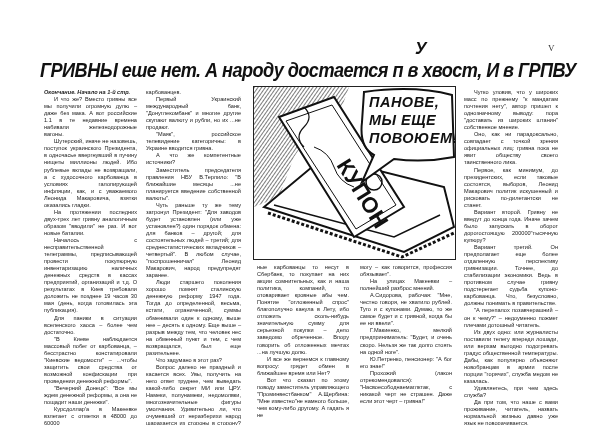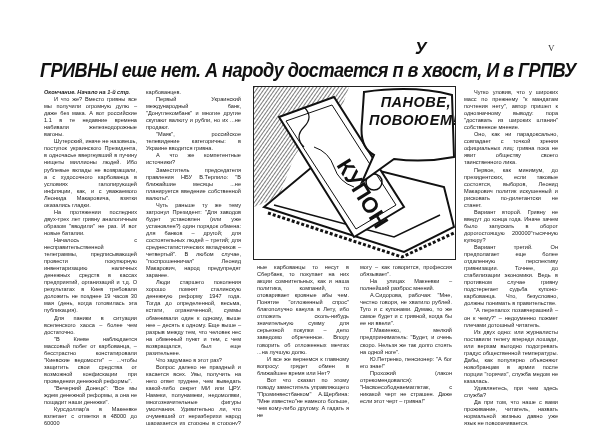--- a/index.html
+++ b/index.html
@@ -11,21 +11,21 @@
   .col p{margin:0;text-indent:10px;}
   .col p.noind{text-indent:0;}
   .c1{left:44px;top:89px;width:93px;}
   .c2{left:146px;top:89px;width:95px;}
   .c3{left:257px;top:264px;width:92px;}
   .c4{left:360px;top:264px;width:92px;}
   .c5{left:464px;top:89px;width:94px;}
   .cont{font-weight:bold;font-style:italic;text-indent:0 !important;}
   .cartoon{position:absolute;left:253px;top:86px;width:201px;height:172px;border:1px solid #222;background:#fff;overflow:hidden;}
   .cartoon svg{position:absolute;left:0;top:0;}
-  .bubble-text{position:absolute;left:115px;top:6px;font-size:14.5px;font-weight:bold;font-style:italic;line-height:18px;letter-spacing:0.5px;text-align:right;width:82px;}
+  .bubble-text{position:absolute;left:115px;top:6px;font-size:14.5px;font-weight:bold;font-style:italic;line-height:18px;letter-spacing:0.5px;text-align:left;width:82px;}
 </style>
 </head>
 <body>
 
 <div>
   <span class="stray-y">У</span>
   <span class="stray-v">V</span>
 
   <div class="headline">ГРИВНЫ еше нет. А народу достается п в хвост, И в ГРПВУ</div>
 
@@ -72,20 +72,21 @@
 
       <path d="M50 20 q10 10 0 20 q-10 10 0 20" fill="none" stroke="#111" stroke-width="1.2"></path>
       <path d="M60 60 q15 5 20 20 q5 15 20 20" fill="none" stroke="#111" stroke-width="1"></path>
       <circle cx="120" cy="95" r="8" fill="none" stroke="#111" stroke-width="1.5"></circle>
 
       <path d="M110 5 Q160 -2 198 8 L200 70 Q170 76 140 72 L108 95 L120 68 Q105 60 108 35 Z" fill="#fff" stroke="#111" stroke-width="2"></path>
       <text x="82" y="78" font-family="Liberation Sans, sans-serif" font-weight="bold" font-size="22" transform="rotate(58 82 78)" fill="#111">КУПОН</text>
     </svg>
     <div class="bubble-text">
       <div>ПАНОВЕ,</div>
+      <div>МЫ ЕЩЕ</div>
       <div>ПОВОЮЕМ!</div>
     </div>
   </div>
 
   <div class="col c3">
     <p class="noind">ные карбованцы то несут в Сбербанк, то покупает на них акции сомнительных, как и наша политика, компаний, то отоваривает кровные абы чем. Понятие "отложенный спрос" благополучно канула в Лету, ибо отложить сколь-нибудь значительную сумму для серьезной покупки – дело заведомо обреченное. Впору говорить об отложенных мечтах ...на лучшую долю.</p>
     <p>И все же вернемся к главному вопросу: грядет обмен в ближайшее время или Нет?</p>
     <p>Вот что сказал по этому поводу заместитель управляющего "Проминвестбанком" А.Щербина: "Мне известно"не намного больше, чем кому-либо другому. А гадать я не</p>
   </div>
 

